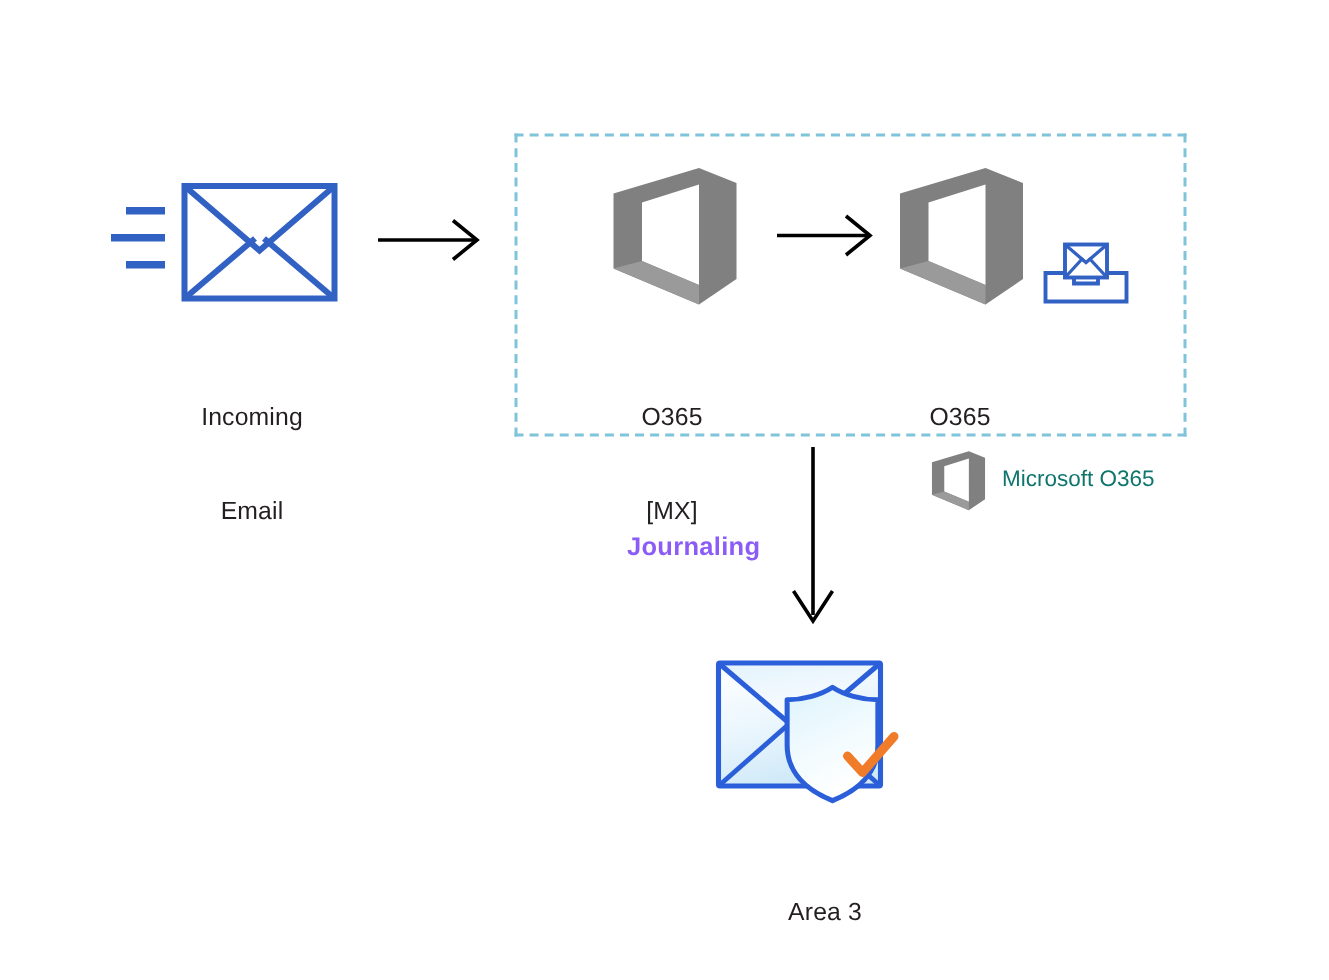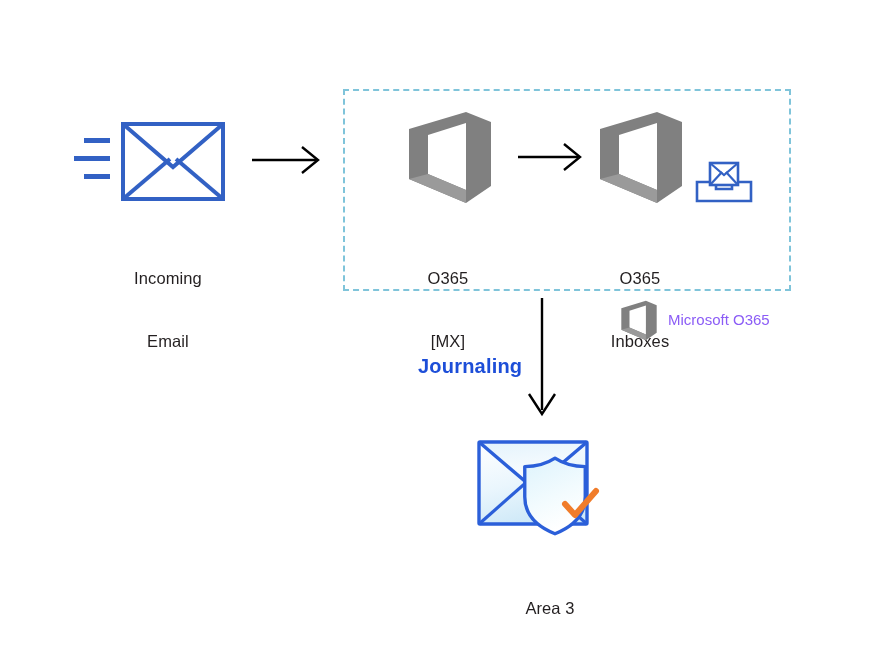--- a/index.html
+++ b/index.html
@@ -27,27 +27,27 @@
     text-align: center;
     font-size: 16.5px;
     line-height: 21px;
     color: #231f20;
     letter-spacing: 0.1px;
     white-space: pre;
   }
   .legend-label {
     font-size: 15px;
     line-height: 20px;
-    color: #8b5cf6;
+    color: #0f766e;
     white-space: nowrap;
   }
   .journaling-label {
-    font-size: 20px;
+    font-size: 17px;
     font-weight: bold;
-    color: #1d4ed8;
+    color: #8b5cf6;
     letter-spacing: 0.2px;
     white-space: nowrap;
   }
 
   
   .dashed-box {
     border: 2px dashed #7fc4da;
     box-sizing: border-box;
     background: transparent;
   }
@@ -122,21 +122,20 @@
       <path d="M4 24 L23 24 L23 31 L39 31 L39 24 L58 24 L58 43 L4 43 Z" fill="#ffffff" stroke="#3261c4" stroke-width="2.6" stroke-linejoin="miter"></path>
 
       <rect x="17" y="5" width="28" height="22" fill="#ffffff" stroke="#3261c4" stroke-width="2.6"></rect>
       <path d="M17 5 L31 17 L45 5" fill="none" stroke="#3261c4" stroke-width="2.2"></path>
       <path d="M17 27 L29 14" fill="none" stroke="#3261c4" stroke-width="2.2"></path>
       <path d="M45 27 L33 14" fill="none" stroke="#3261c4" stroke-width="2.2"></path>
     </svg>
   </div>
   <div class="abs caption" style="left:560px; top:226px; width:160px;">
     <div>O365</div>
-    <div>Inboxes</div>
   </div>
 
   <div class="abs" style="left:619px; top:300px;">
     <svg class="abs" style="left:0; top:0;" width="40" height="41" viewBox="0 0 92 95">
       <path d="M5 19 L62 2 L87 12 L87 76 L62 93 L5 69 Z" fill="#808080"></path>
       <path d="M24 25 L62 13 L62 80 L24 64 Z" fill="#ffffff"></path>
       <path d="M5 69 L62 93 L62 80 L24 64 Z" fill="#9a9a9a"></path>
     </svg>
     <div class="abs legend-label" style="left:49px; top:10px;">Microsoft O365</div>
   </div>

